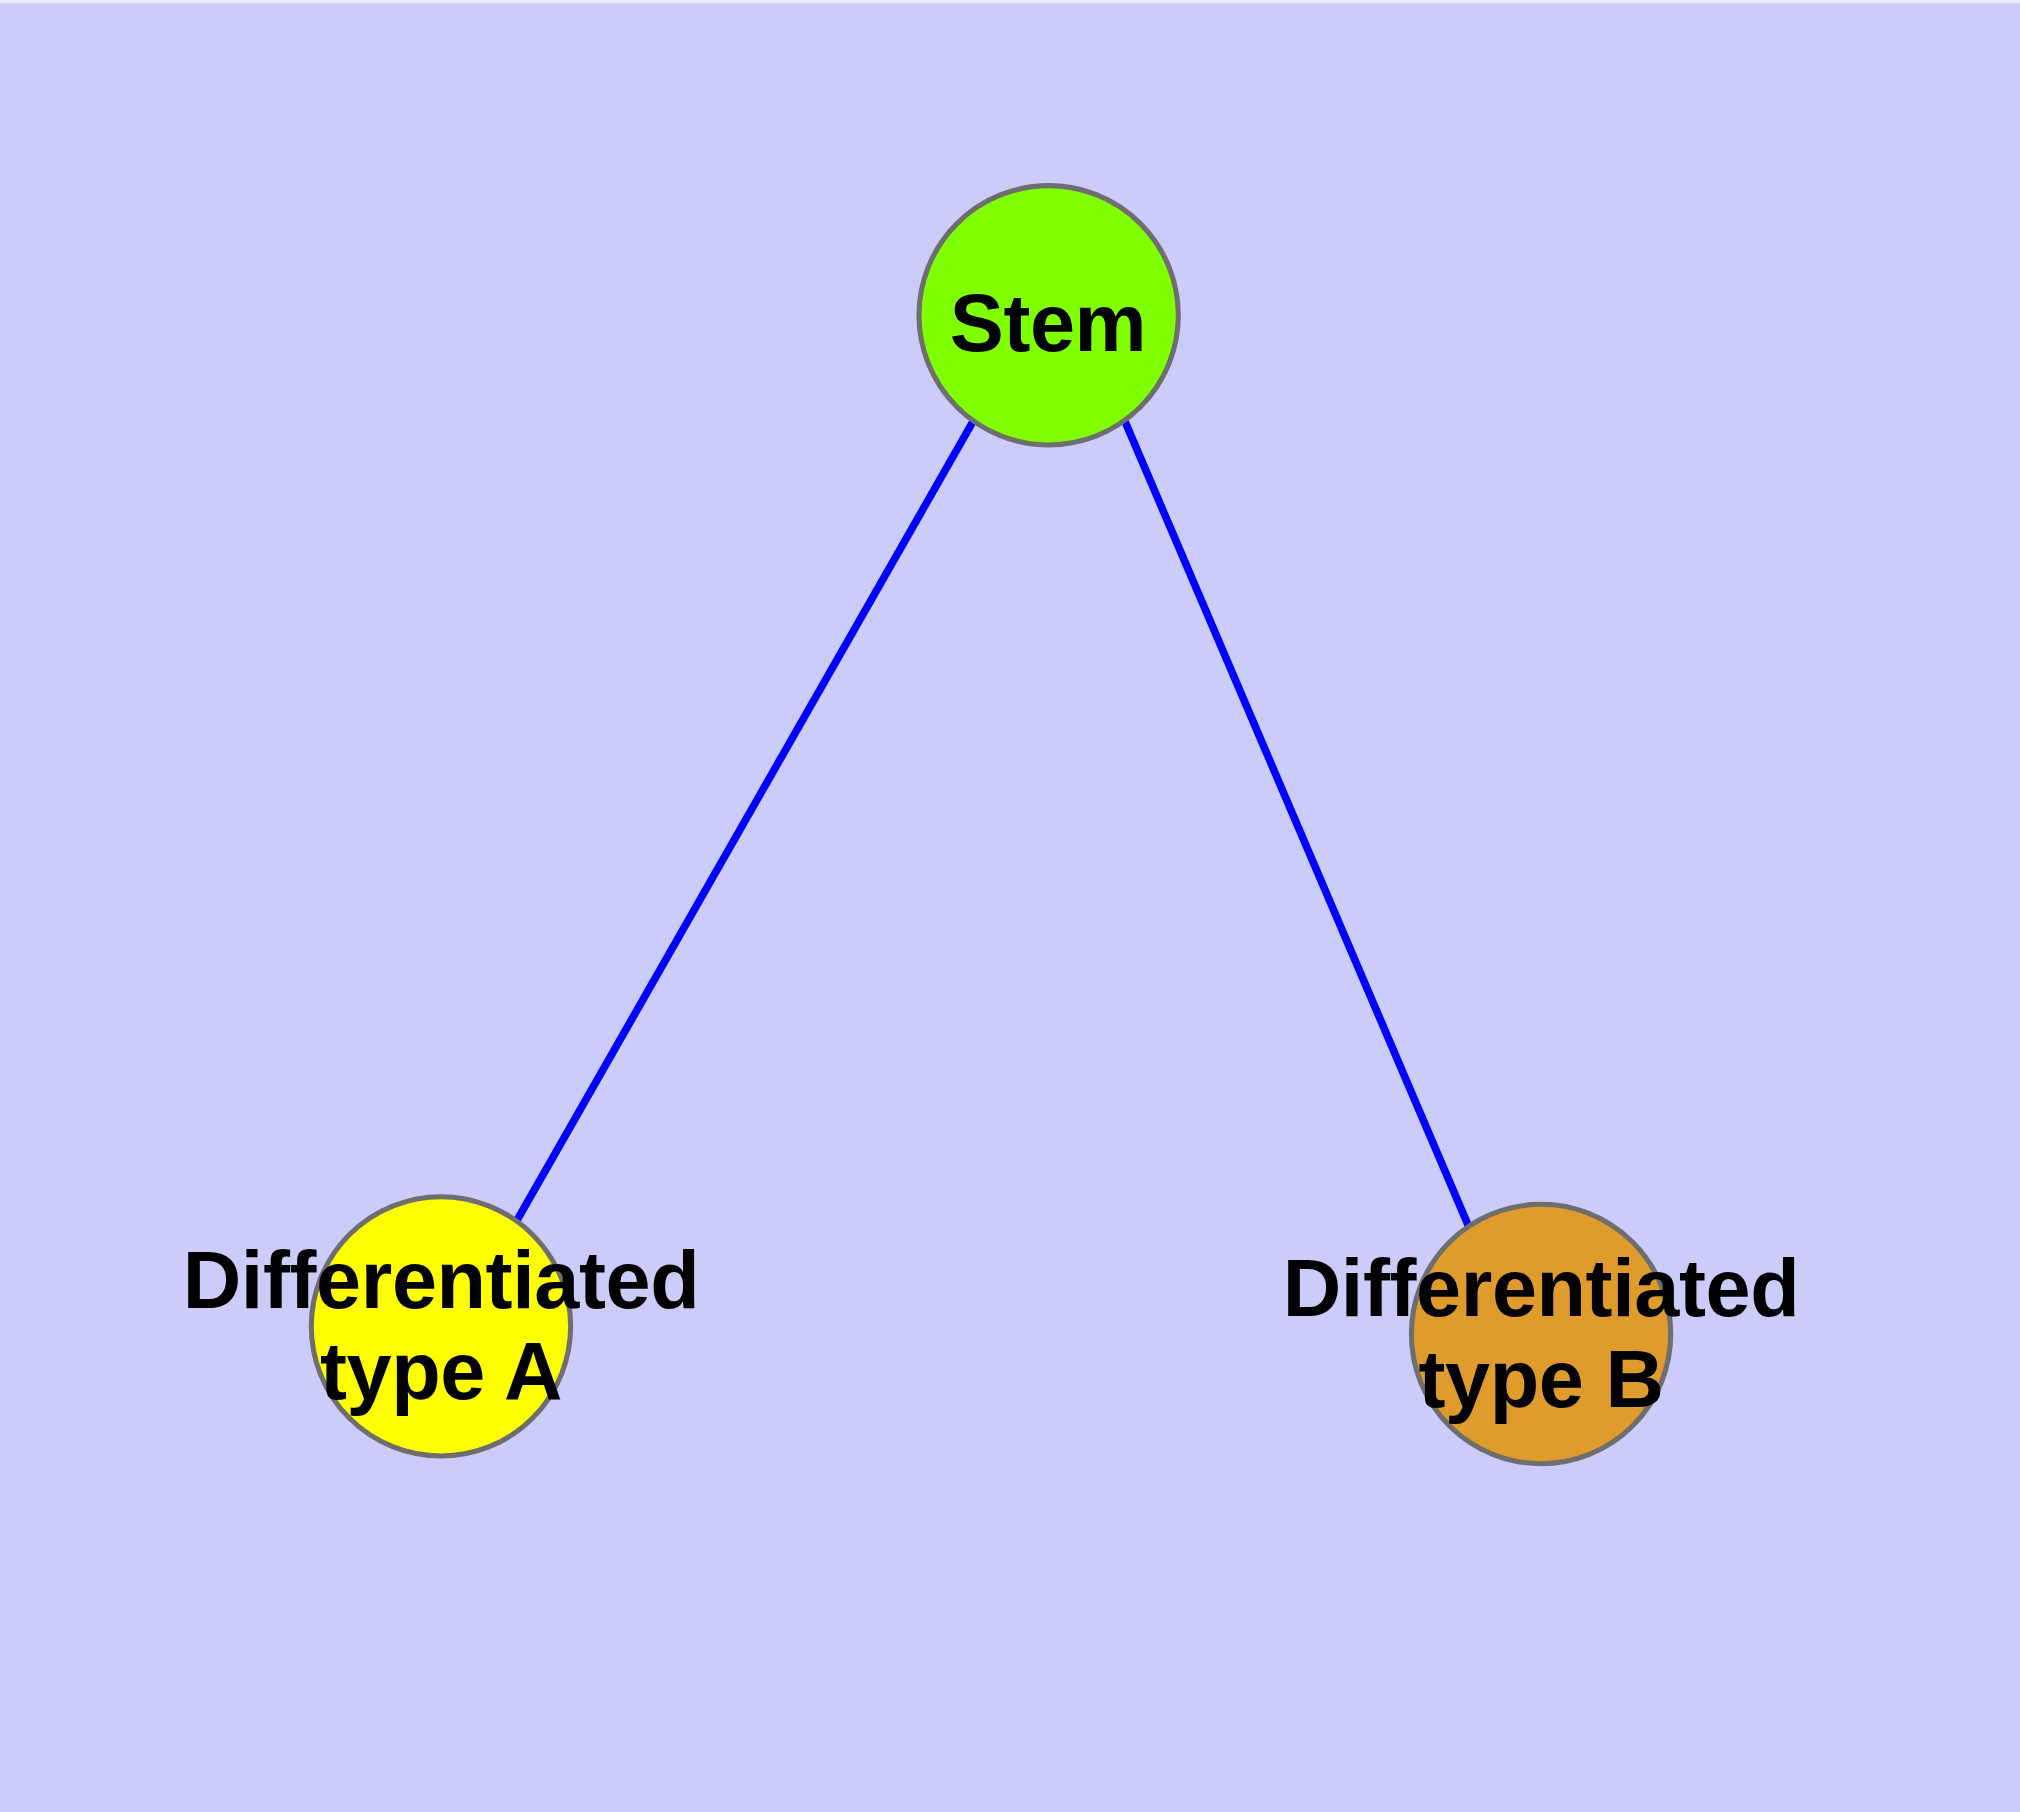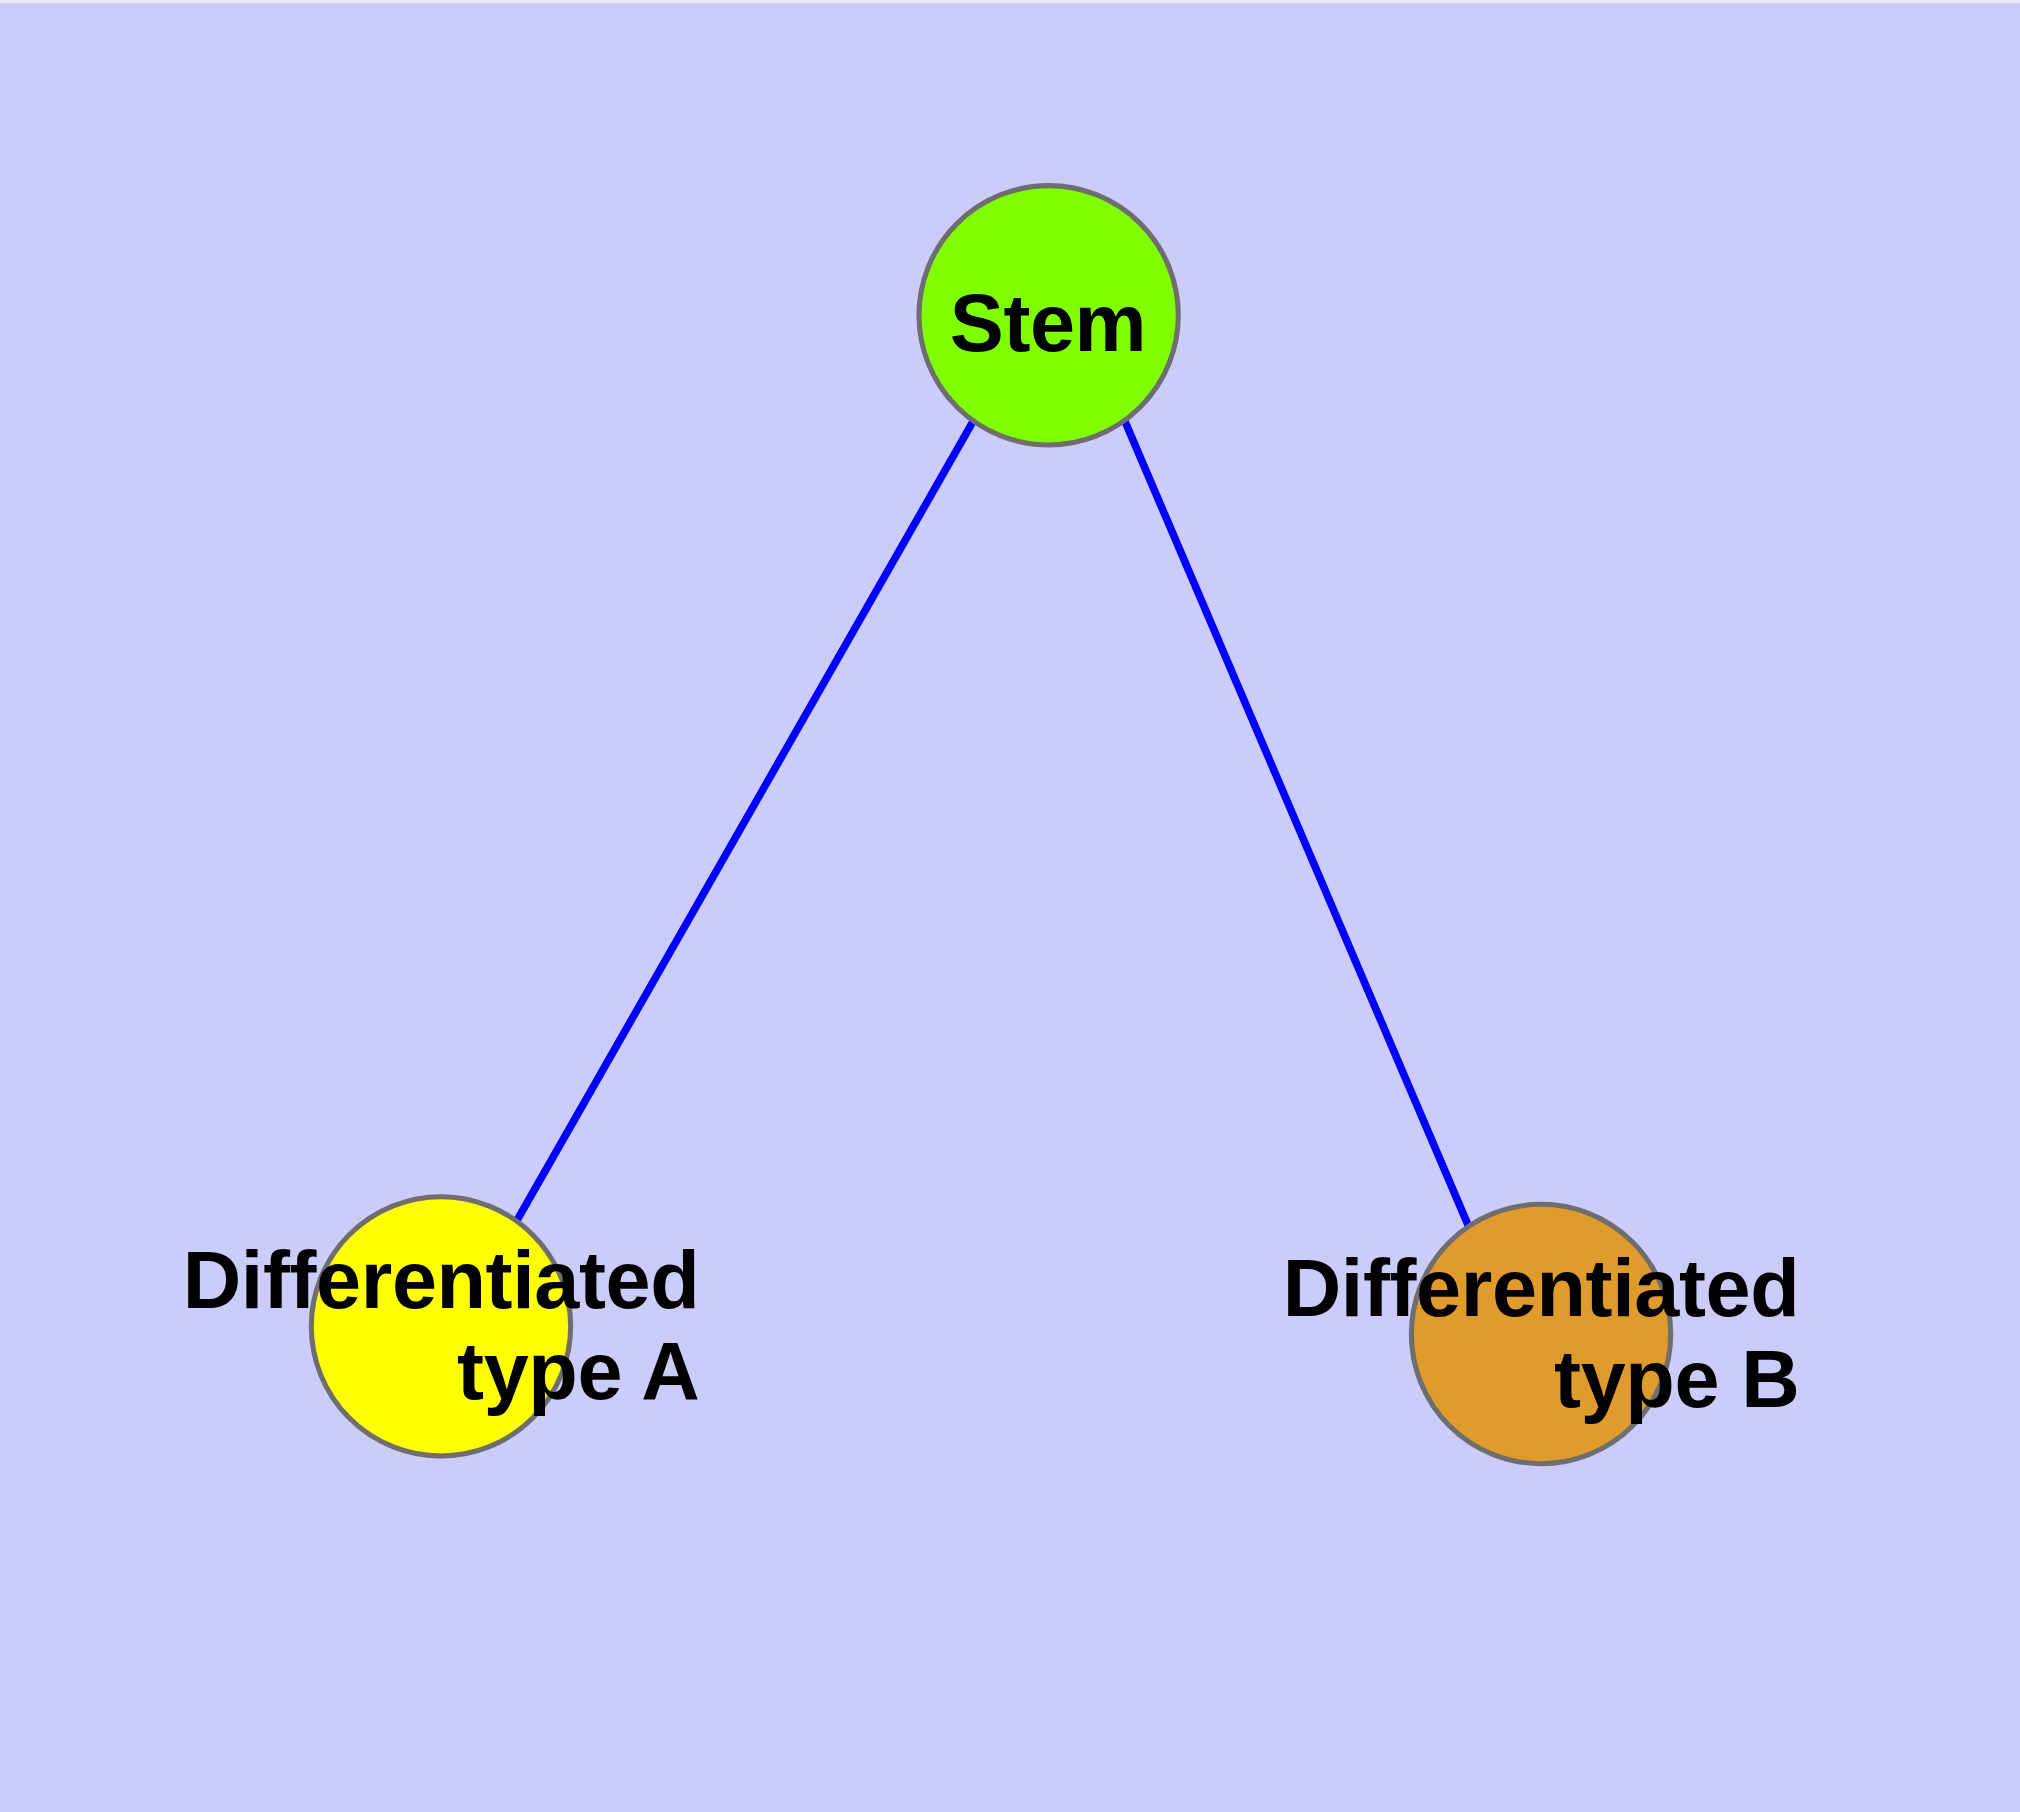--- a/index.html
+++ b/index.html
@@ -34,21 +34,20 @@
     line-height: 1.12;
     letter-spacing: -0.4px;
     pointer-events: none;
     transform: translate(-50%, -50%);
   }
   .label-stem {
     font-size: 81px;
   }
   .label-leaf {
     font-size: 81px;
-    text-align: right;
   }
   .top-strip {
     position: absolute;
     left: 0;
     top: 0;
     width: 2021px;
     height: 2.5px;
     background: #e9e9fc;
   }
 </style>

